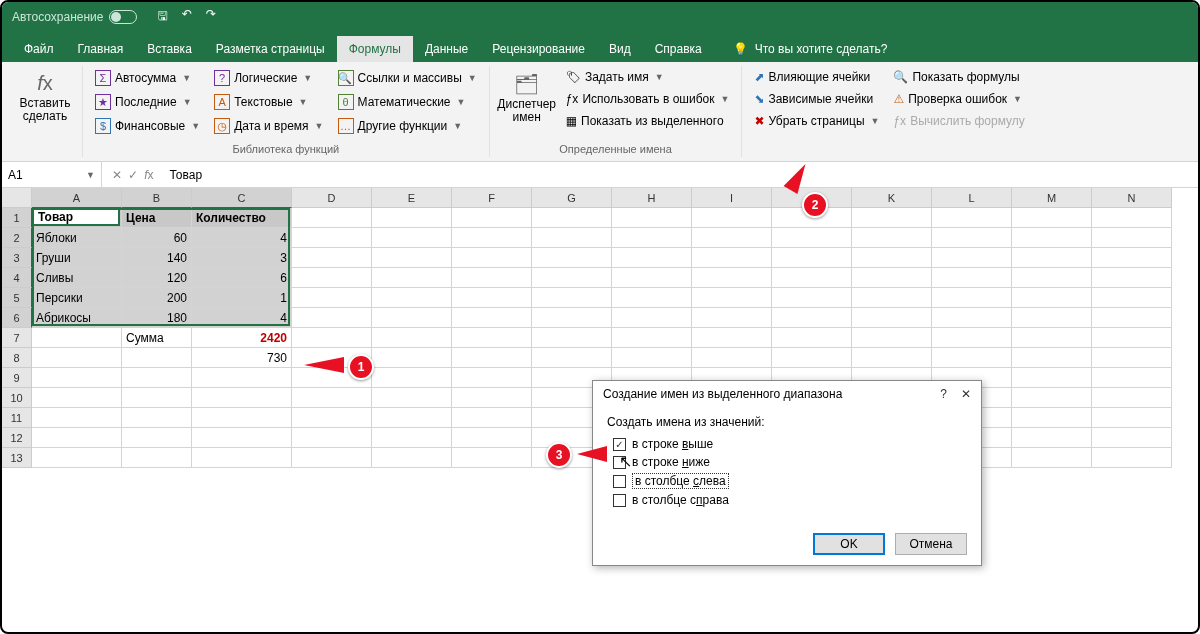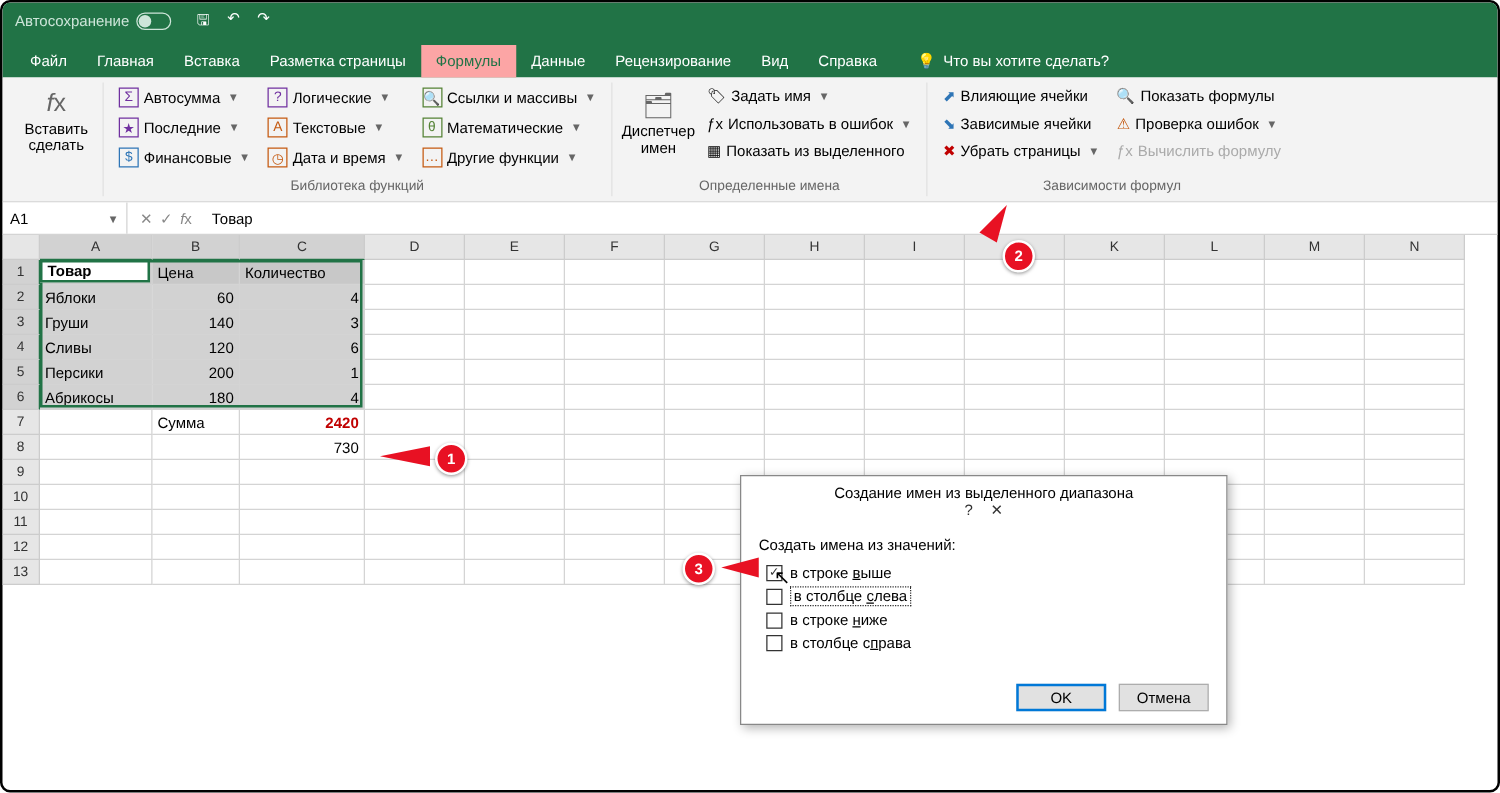--- a/index.html
+++ b/index.html
@@ -5,21 +5,21 @@
   * { box-sizing: border-box; margin: 0; padding: 0; }
   body { font-family: "Segoe UI", Tahoma, sans-serif; font-size: 12px; background: #fff; width: 1200px; height: 634px; overflow: hidden; border: 2px solid #000; position: relative; border-radius: 8px;}
   .titlebar { background: #217346; color: #fff; height: 30px; display: flex; align-items: center; padding: 0 10px; }
   .titlebar .autosave { display: flex; align-items: center; gap: 6px; color: #cde5d9; }
   .toggle { width: 28px; height: 14px; border: 1px solid #cde5d9; border-radius: 7px; position: relative; }
   .toggle::after { content: ""; width: 10px; height: 10px; background: #cde5d9; border-radius: 50%; position: absolute; left: 1px; top: 1px; }
   .qat { display: flex; gap: 14px; margin-left: 20px; color: #fff; }
   .titlebar .title { flex: 1; text-align: center; color: #fff; }
   .tabs { background: #217346; color: #fff; height: 30px; display: flex; align-items: flex-end; padding-left: 10px; gap: 0; }
   .tab { padding: 6px 12px; cursor: pointer; }
-  .tab.active { background: #fca5a5; color: #217346; padding-left: 12px; }
+  .tab.active { background: #e5e5e5; color: #217346; padding-left: 12px; }
   .tell-me { display: flex; align-items: center; gap: 6px; margin-left: 10px; padding: 6px 10px; }
   .ribbon { background: #f3f3f3; border-bottom: 1px solid #d4d4d4; height: 100px; display: flex; align-items: stretch; padding: 4px 6px; gap: 0; }
   .group { display: flex; flex-direction: column; padding: 2px 8px; border-right: 1px solid #e1e1e1; }
   .group-content { flex: 1; display: flex; gap: 6px; align-items: flex-start; }
   .group-label { text-align: center; color: #666; font-size: 11px; margin-top: 2px; }
   .bigbtn { display: flex; flex-direction: column; align-items: center; width: 58px; text-align: center; padding: 4px 2px; }
   .bigbtn .ic { font-size: 20px; margin-bottom: 2px; color: #666; }
   .col { display: flex; flex-direction: column; gap: 4px; }
   .smbtn { display: flex; align-items: center; gap: 4px; padding: 2px 4px; white-space: nowrap; }
   .smbtn .icbox { width: 16px; height: 16px; display: inline-flex; align-items: center; justify-content: center; font-size: 11px; border: 1px solid; }
@@ -33,28 +33,28 @@
   .corner { width: 30px; height: 20px; background: #e6e6e6; border-right: 1px solid #ccc; border-bottom: 1px solid #ccc; }
   .rowhead { width: 30px; height: 20px; background: #e6e6e6; border-right: 1px solid #ccc; border-bottom: 1px solid #ccc; display: flex; align-items: center; justify-content: center; font-size: 11px; color: #333; }
   .rowhead.sel { background: #d2d2d2; border-right-color: #217346; }
   .grid { flex: 1; }
   .colheads { display: flex; }
   .colhead { height: 20px; background: #e6e6e6; border-right: 1px solid #ccc; border-bottom: 1px solid #ccc; display: flex; align-items: center; justify-content: center; font-size: 11px; color: #333; }
   .colhead.sel { background: #d2d2d2; border-bottom-color: #217346; }
   .row { display: flex; }
   .cell { height: 20px; border-right: 1px solid #d4d4d4; border-bottom: 1px solid #d4d4d4; padding: 0 4px; display: flex; align-items: center; font-size: 12px; overflow: hidden; }
   .cell.r { justify-content: flex-end; }
-  .cell.b { font-weight: normal; }
+  .cell.b { font-weight: bold; }
   .cell.sel { background: #d2d2d2; }
   .cell.hdr { background: #c8c8c8; }
   .selection-border { position: absolute; border: 2px solid #217346; pointer-events: none; }
   .active-border { position: absolute; border: 2px solid #217346; background: #fff; pointer-events: none; }
   .red { color: #c00000; font-weight: bold; }
   .dialog { position: absolute; left: 590px; top: 378px; width: 390px; background: #fff; border: 1px solid #888; box-shadow: 2px 2px 8px rgba(0,0,0,.3); }
-  .dialog-title { display: flex; align-items: center; justify-content: space-between; padding: 6px 10px; font-size: 12px; flex-direction: column; }
+  .dialog-title { display: flex; align-items: center; justify-content: space-between; padding: 6px 10px; font-size: 12px; }
   .dialog-title .controls { display: flex; gap: 14px; color: #333; }
   .dialog-body { padding: 8px 14px 14px; }
   .dialog-body .lbl { margin-bottom: 6px; }
   .chk-row { display: flex; align-items: center; gap: 6px; padding: 2px 0 2px 6px; }
   .chk { width: 13px; height: 13px; border: 1px solid #333; display: inline-flex; align-items: center; justify-content: center; font-size: 10px; color: #333; }
   .dotted { border: 1px dotted #333; padding: 0 2px; }
   .dialog-btns { display: flex; justify-content: flex-end; gap: 10px; padding: 10px 14px; }
   .dlgbtn { min-width: 72px; height: 22px; border: 1px solid #adadad; background: #e1e1e1; display: inline-flex; align-items: center; justify-content: center; }
   .dlgbtn.primary { border: 2px solid #0078d7; }
   .callout { position: absolute; width: 26px; height: 26px; background: #e81123; border-radius: 50%; color: #fff; display: flex; align-items: center; justify-content: center; font-weight: bold; border: 2px solid #fff; box-shadow: 0 1px 3px rgba(0,0,0,.4); }
@@ -213,21 +213,20 @@
             <span style="color:#c55a11">⚠</span>
             <span>Проверка ошибок</span>
             <span class="drop">▼</span>
           </div>
         <div class="smbtn disabled">
             <span>ƒx</span>
             <span>Вычислить формулу</span>
           </div>
       </div>
     </div>
-    <div class="group-label">Зависимости формул</div>
   </div>
 </div>
 
 <div class="namebox-row">
   <div class="namebox">
     <span>A1</span>
     <span class="drop">▼</span>
   </div>
   <div class="fx-btns">
     <span>✕</span>
@@ -493,25 +492,25 @@
     </span>
   </div>
   <div class="dialog-body">
     <div class="lbl">Создать имена из значений:</div>
     <div class="chk-row">
       <span class="chk">✓</span>
       <span>в строке <u>в</u>ыше</span>
     </div>
     <div class="chk-row">
       <span class="chk"></span>
-      <span class="dotted">в столбце <u>с</u>лева</span>
+      <span>в строке <u>н</u>иже</span>
     </div>
     <div class="chk-row">
       <span class="chk"></span>
-      <span>в строке <u>н</u>иже</span>
+      <span class="dotted">в столбце <u>с</u>лева</span>
     </div>
     <div class="chk-row">
       <span class="chk"></span>
       <span>в столбце с<u>п</u>рава</span>
     </div>
   </div>
   <div class="dialog-btns">
     <div class="dlgbtn primary">OK</div>
     <div class="dlgbtn">Отмена</div>
   </div>

